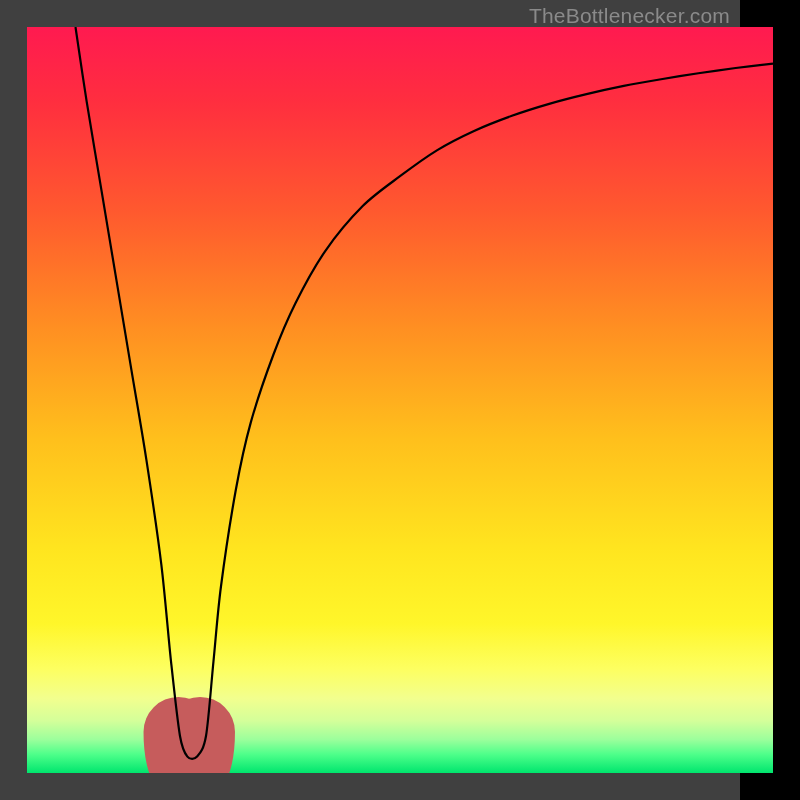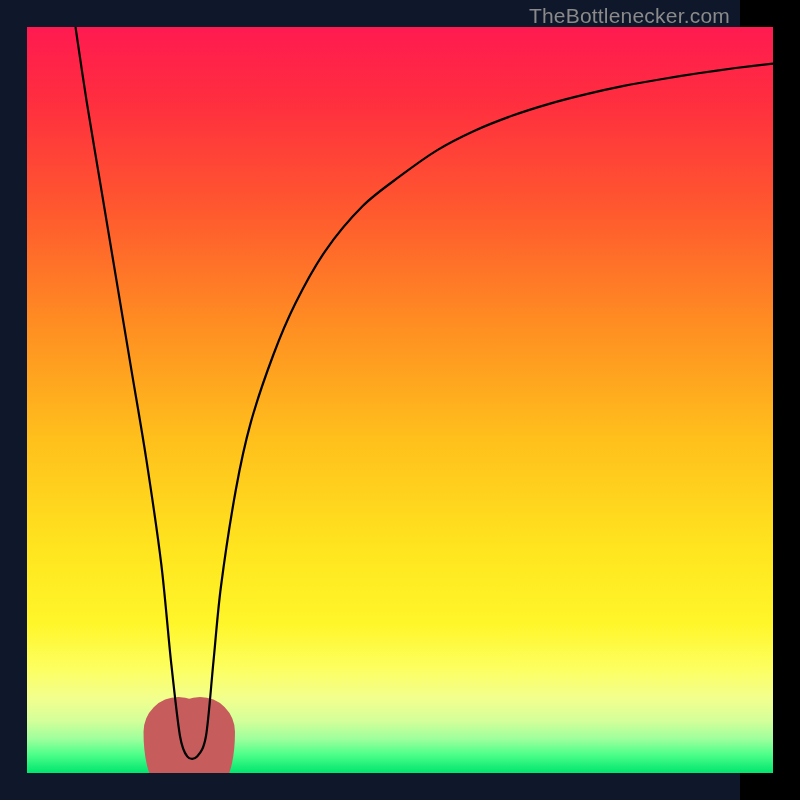--- a/index.html
+++ b/index.html
@@ -8,21 +8,21 @@
     width: 800px;
     height: 800px;
     overflow: hidden;
     background: #000;
     font-family: Arial, Helvetica, sans-serif;
   }
   .outer {
     position: relative;
     width: 740px;
     height: 800px;
-    background: #0f172a;
+    background: #404040;
   }
   .plot-area {
     position: absolute;
     left: 27px;
     top: 27px;
     width: 746px;
     height: 746px;
     overflow: hidden;
   }
   .gradient {

